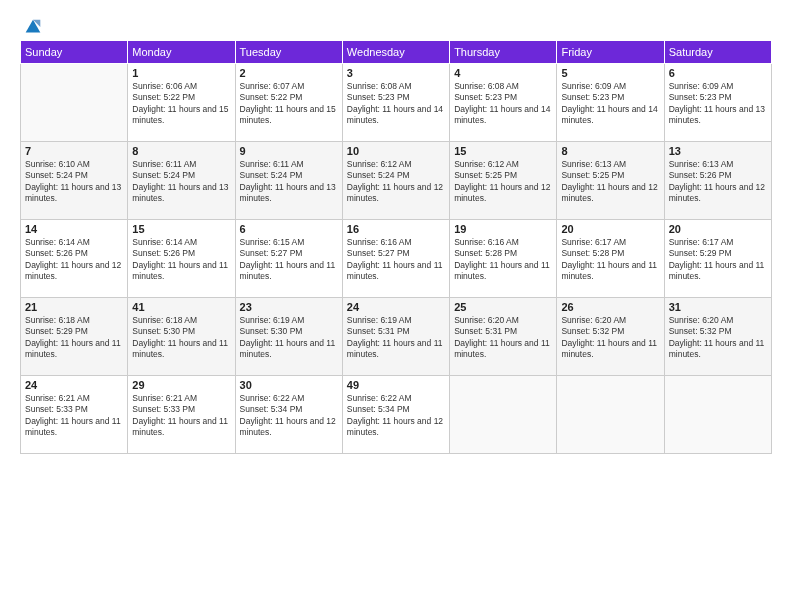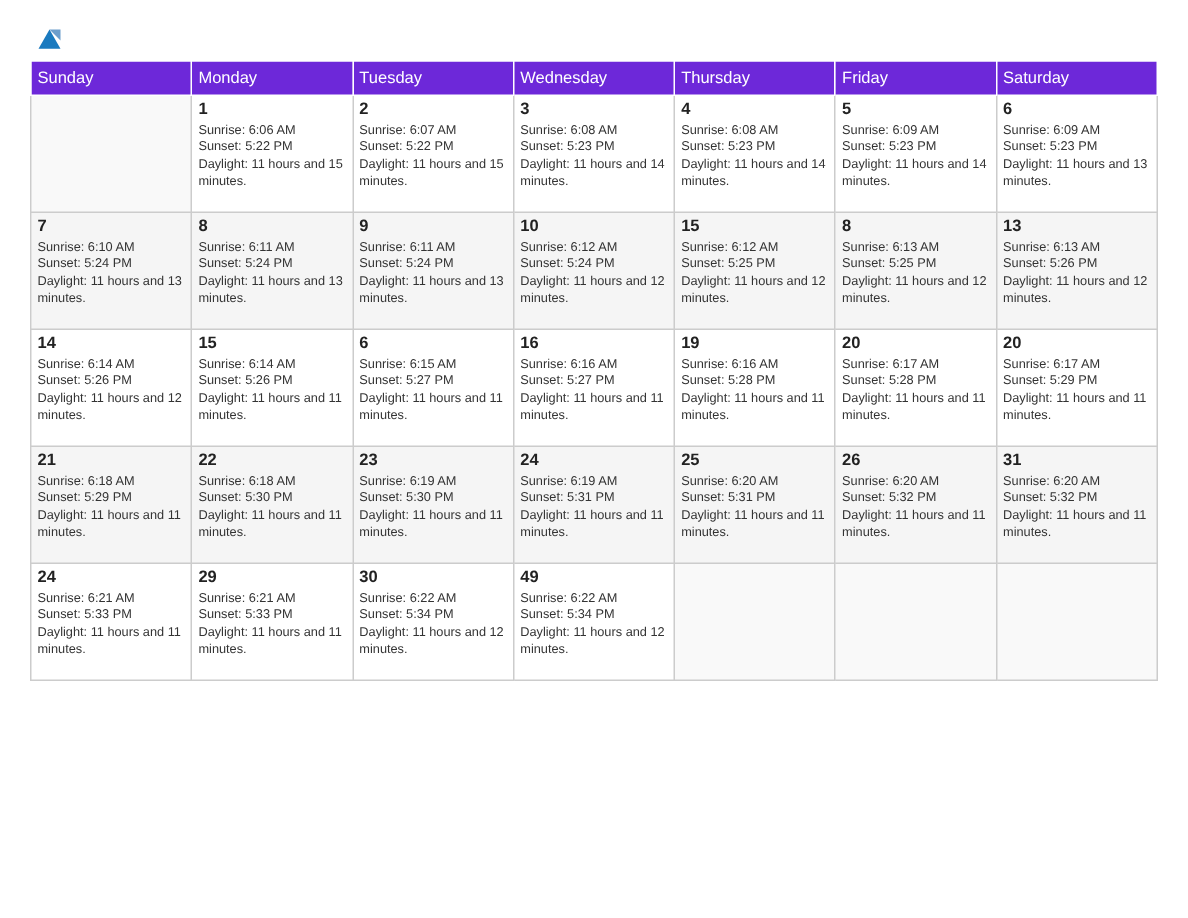--- a/index.html
+++ b/index.html
@@ -215,21 +215,21 @@
         <span class="cell-day">20</span>
         <span class="cell-info">Sunrise: 6:17 AM<br>Sunset: 5:29 PM<br>Daylight: 11 hours and 11 minutes.</span>
       </td>
         </tr>
         <tr class="row-shade">
           <td>
         <span class="cell-day">21</span>
         <span class="cell-info">Sunrise: 6:18 AM<br>Sunset: 5:29 PM<br>Daylight: 11 hours and 11 minutes.</span>
       </td>
           <td>
-        <span class="cell-day">22</span>
+        <span class="cell-day">41</span>
         <span class="cell-info">Sunrise: 6:18 AM<br>Sunset: 5:30 PM<br>Daylight: 11 hours and 11 minutes.</span>
       </td>
           <td>
         <span class="cell-day">23</span>
         <span class="cell-info">Sunrise: 6:19 AM<br>Sunset: 5:30 PM<br>Daylight: 11 hours and 11 minutes.</span>
       </td>
           <td>
         <span class="cell-day">24</span>
         <span class="cell-info">Sunrise: 6:19 AM<br>Sunset: 5:31 PM<br>Daylight: 11 hours and 11 minutes.</span>
       </td>

